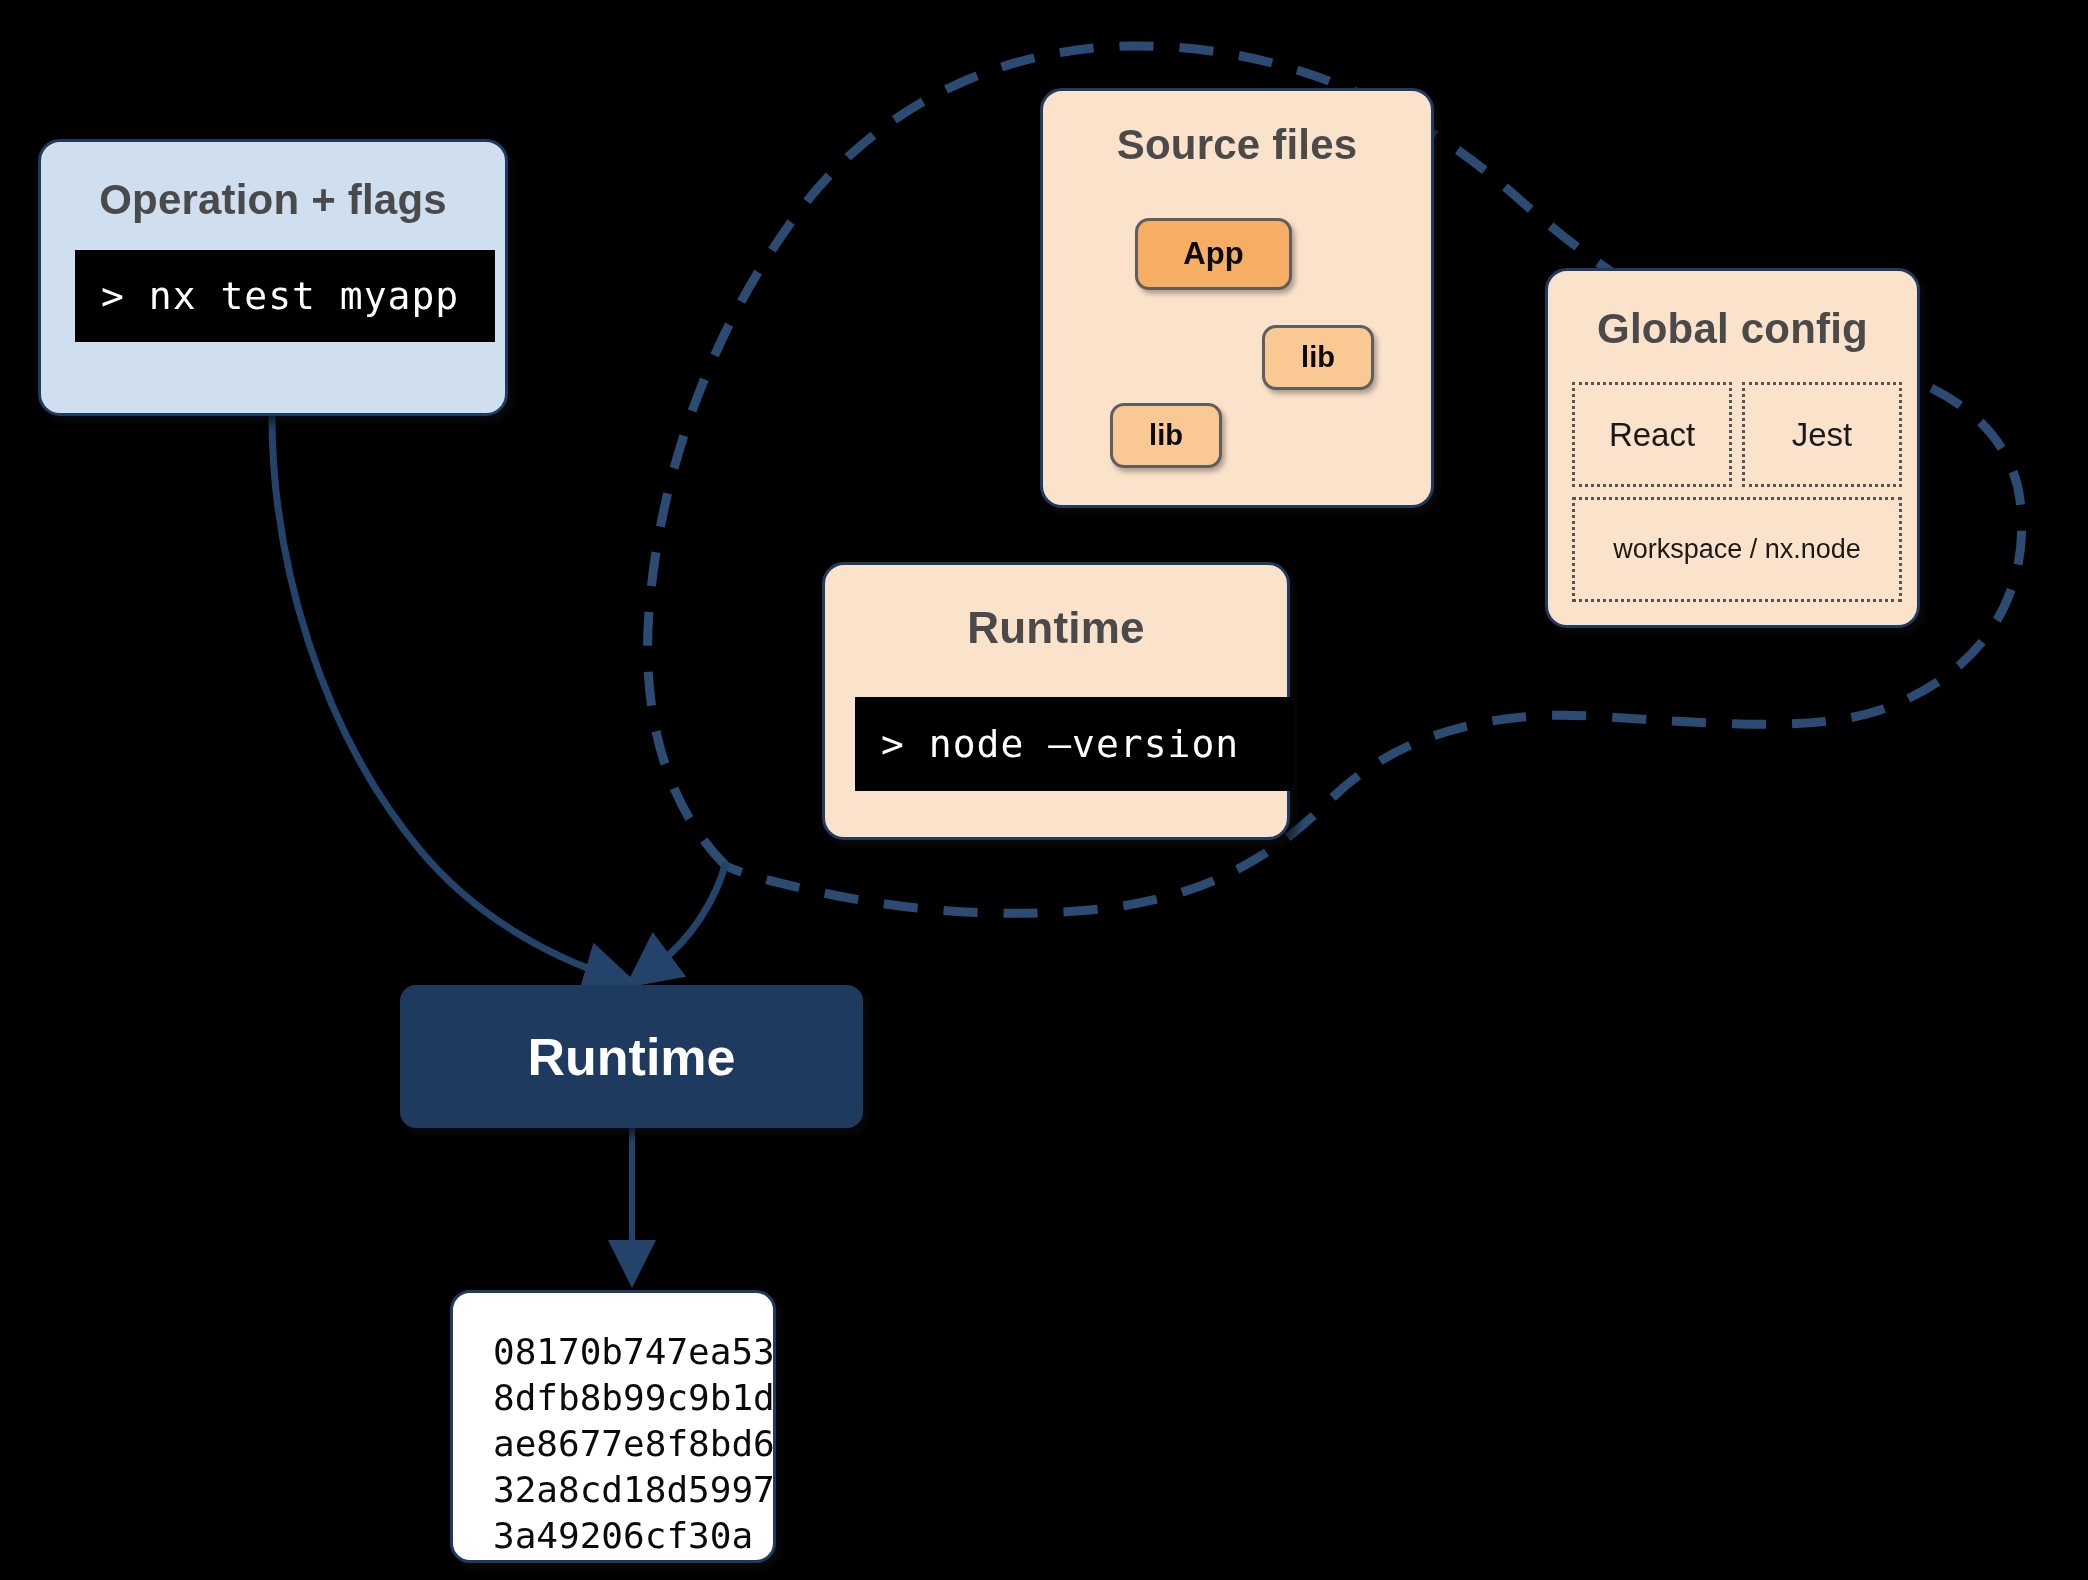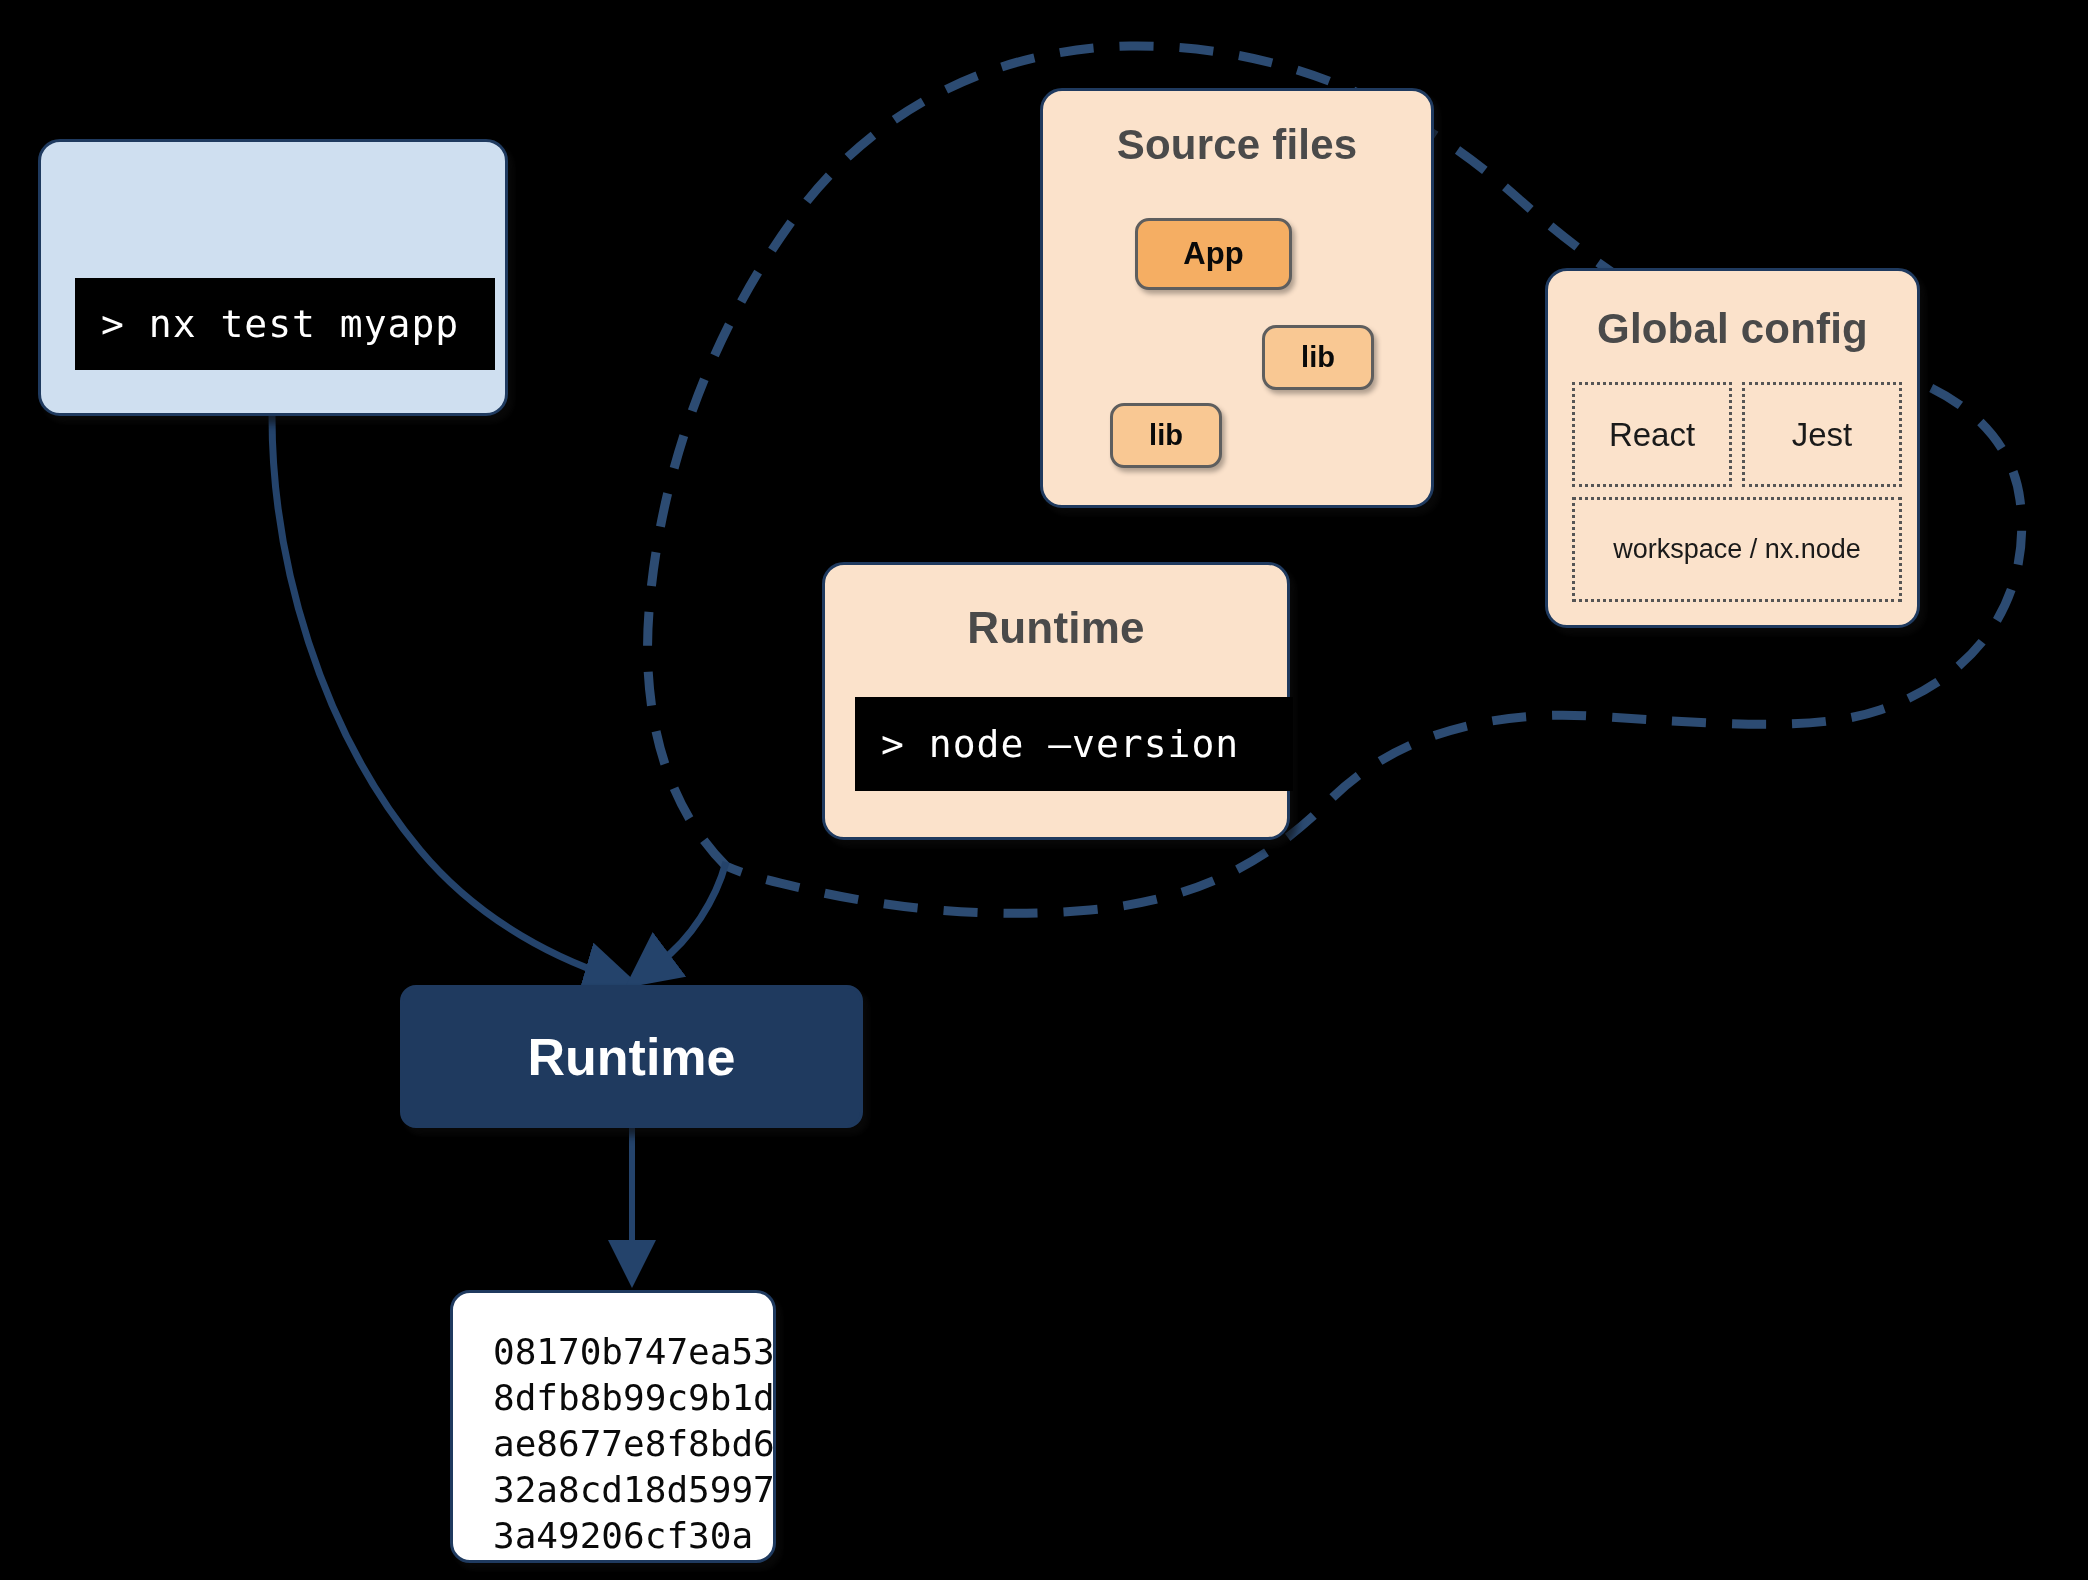--- a/index.html
+++ b/index.html
@@ -18,21 +18,21 @@
               color:#4a4a4a;font-weight:bold;letter-spacing:0.2px;}
 
   .term{position:absolute;background:#000;color:#fff;
         font-family:"DejaVu Sans Mono","Liberation Mono",monospace;
         display:flex;align-items:center;padding-left:26px;
         letter-spacing:1px;}
 
   
   #op-card{left:38px;top:139px;width:470px;height:277px;background:#cfdff0;}
   #op-title{top:34px;font-size:42px;}
-  #op-term{left:34px;top:136px;width:394px;height:92px;font-size:38px;}
+  #op-term{left:34px;top:108px;width:394px;height:92px;font-size:38px;}
 
   
   #src-card{left:1040px;top:88px;width:394px;height:420px;background:#fbe2cb;}
   #src-title{top:30px;font-size:42px;}
   .node{position:absolute;box-sizing:border-box;border-radius:14px;
         border:3px solid #5e5e5e;display:flex;align-items:center;
         justify-content:center;font-weight:bold;color:#0a0a0a;
         box-shadow:3px 4px 5px rgba(0,0,0,0.3);}
   #node-app{left:1135px;top:218px;width:157px;height:72px;
             background:#f5ae63;font-size:31px;}
@@ -107,20 +107,21 @@
              C 650,969 642,975 634,981" fill="none" stroke="#24436b" stroke-width="7" marker-end="url(#arrowNavy)"></path>
 
     <path d="M 632,1128 L 632,1278" fill="none" stroke="#24436b" stroke-width="6" marker-end="url(#arrowNavy)"></path>
 
     <path d="M 1292,250 C 1320,258 1330,290 1322,318" fill="none" stroke="#5e5e5e" stroke-width="5" marker-end="url(#arrowGray)"></path>
 
     <path d="M 1205,291 C 1212,330 1190,360 1168,396" fill="none" stroke="#5e5e5e" stroke-width="5" marker-end="url(#arrowGray)"></path>
   </svg>
 
   <div class="card" id="op-card">
+    <div class="card-title" id="op-title">Operation + flags</div>
     <div class="term" id="op-term">&gt; nx test myapp</div>
   </div>
 
   <div class="card" id="src-card">
     <div class="card-title" id="src-title">Source files</div>
   </div>
   <div class="node" id="node-app">App</div>
   <div class="node" id="node-lib-right">lib</div>
   <div class="node" id="node-lib-left">lib</div>
 

